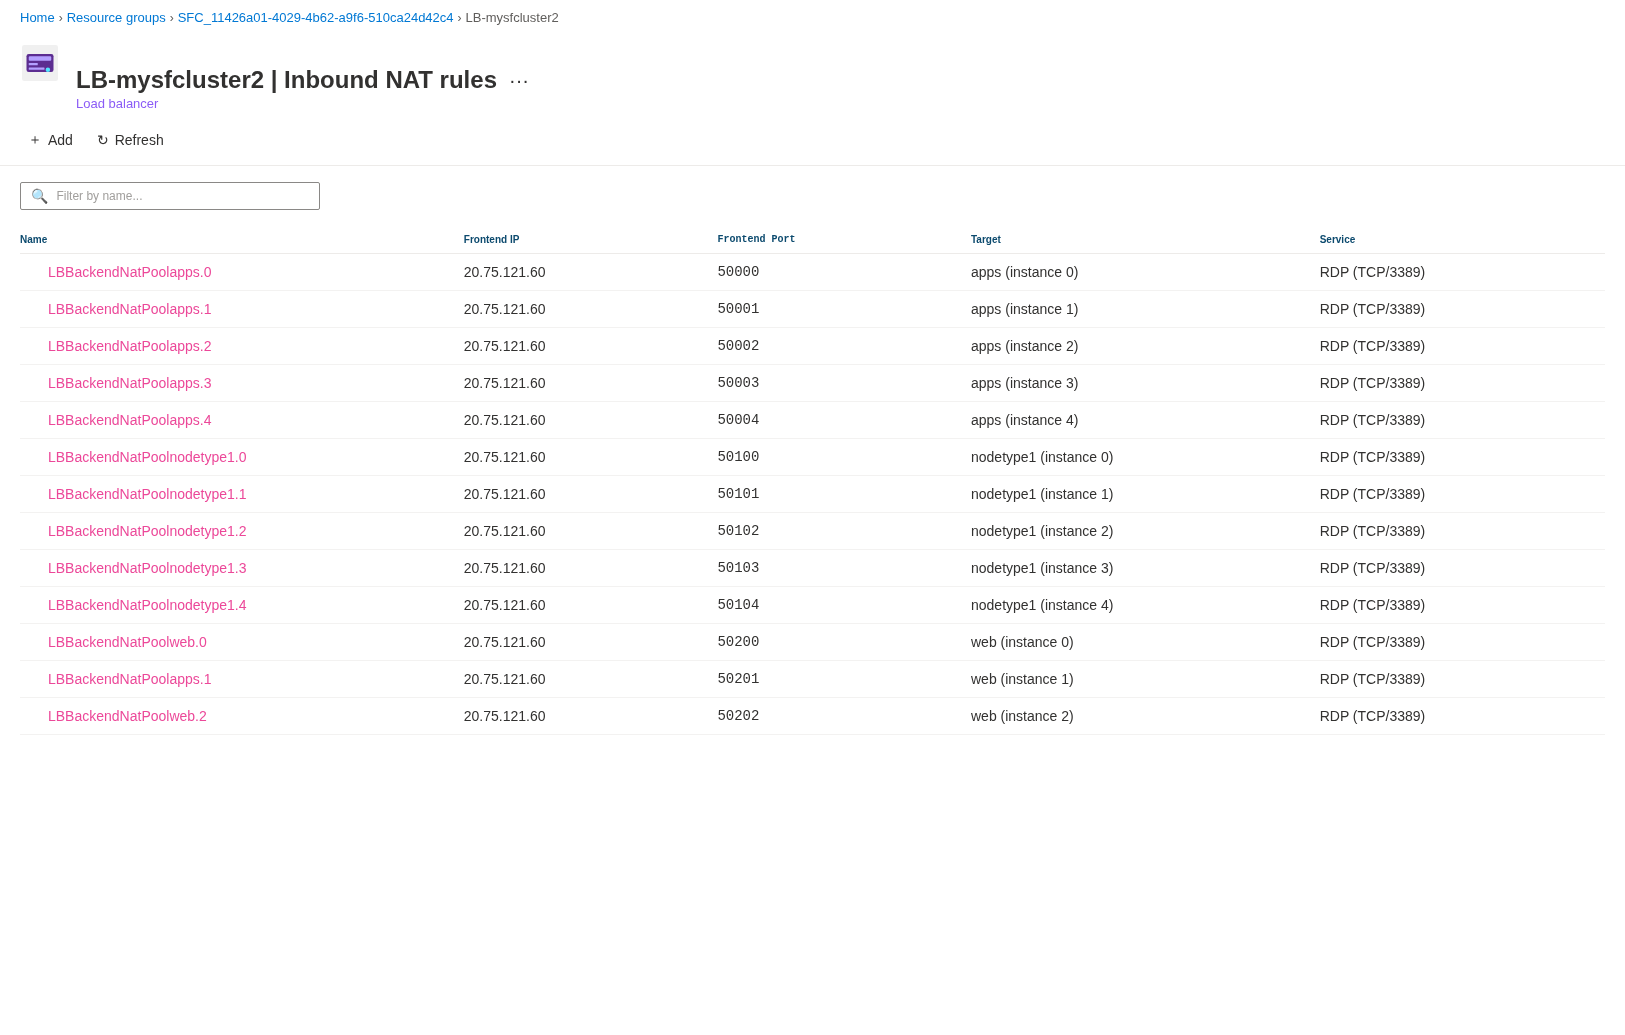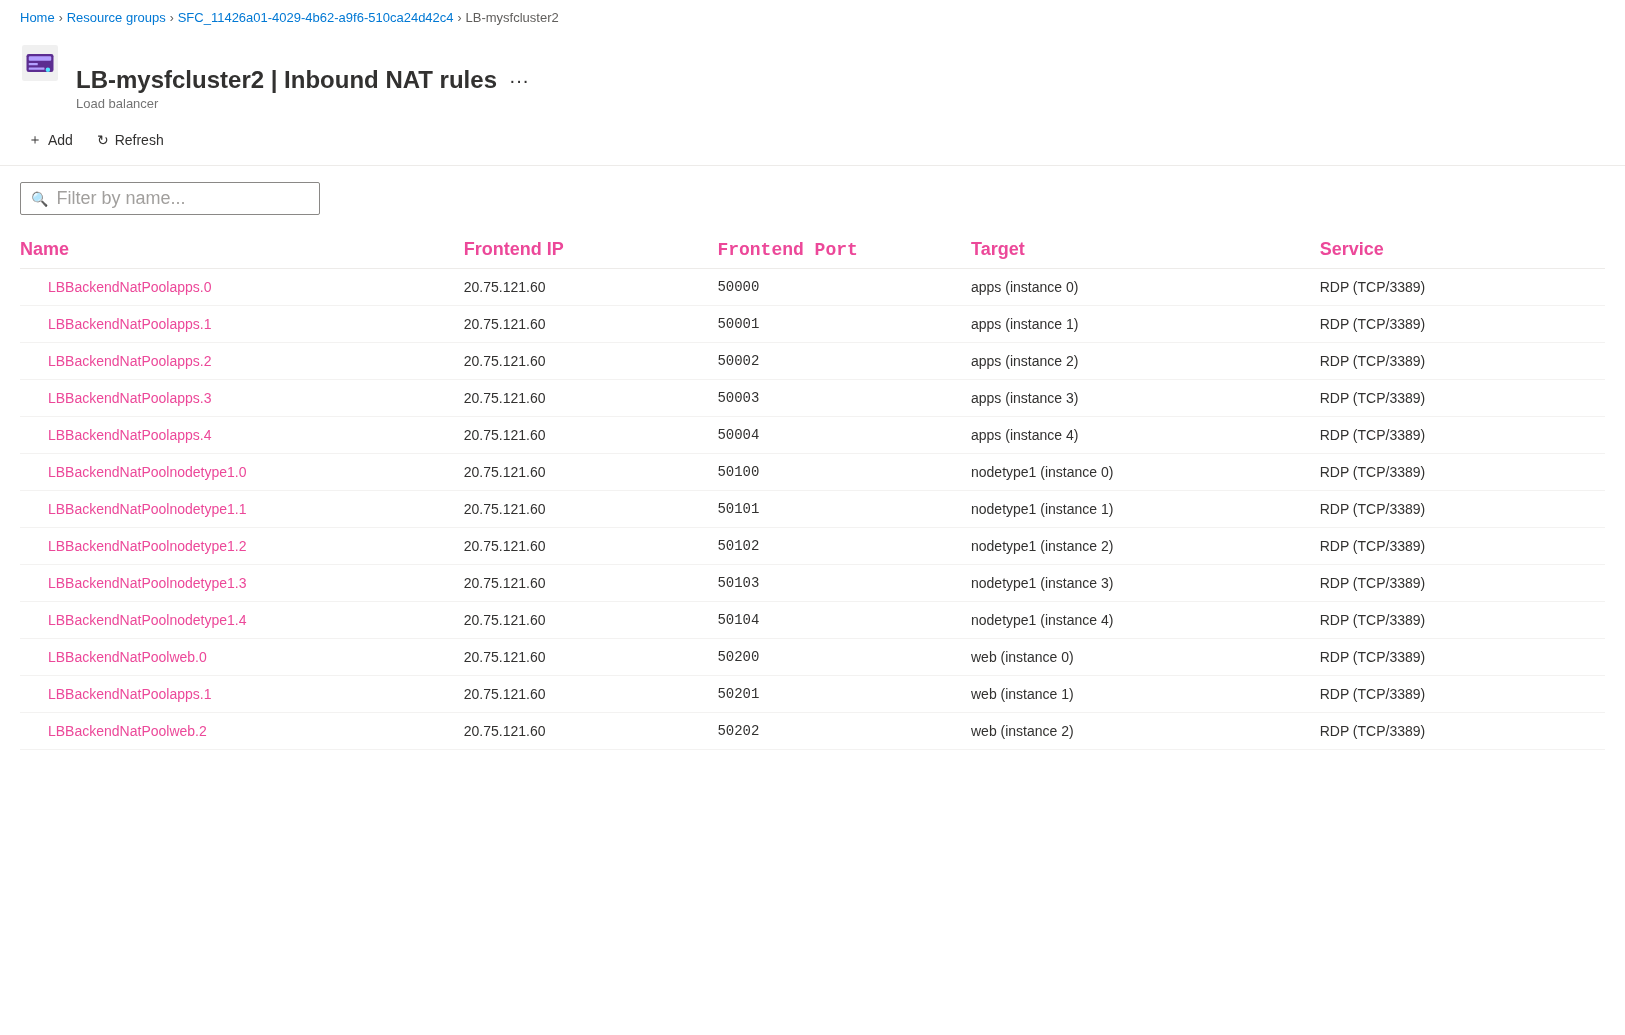--- a/index.html
+++ b/index.html
@@ -57,21 +57,21 @@
       font-size: 24px;
       font-weight: 600;
       color: #323130;
       display: flex;
       align-items: center;
       gap: 8px;
       margin-top: 27px;
     }
     .page-subtitle {
       font-size: 13px;
-      color: #737373;
+      color: #8b5cf6;
       margin-top: 2px;
     }
     .ellipsis-btn {
       background: none;
       border: none;
       cursor: pointer;
       font-size: 20px;
       color: #323130;
       padding: 0 4px;
       line-height: 1;
@@ -107,35 +107,35 @@
       border: 1px solid #8a8886;
       border-radius: 2px;
       padding: 5px 10px;
       width: 300px;
       gap: 8px;
       margin-bottom: 16px;
     }
     .filter-input input {
       border: none;
       outline: none;
-      font-size: 18px;
+      font-size: 12px;
       color: #323130;
       width: 100%;
     }
     .filter-input input::placeholder { color: #a19f9d; }
     .filter-icon { color: #605e5c; font-size: 14px; }
     table {
       width: 100%;
       border-collapse: collapse;
     }
     thead th {
       text-align: left;
       font-weight: 600;
-      font-size: 18px;
-      color: #ec4899;
+      font-size: 10px;
+      color: #0c4a6e;
       padding: 8px 12px 8px 0;
       border-bottom: 1px solid #edebe9;
     }
     tbody tr {
       border-bottom: 1px solid #f3f2f1;
     }
     tbody td {
       padding: 10px 12px 10px 0;
       font-size: 14px;
       color: #323130;

